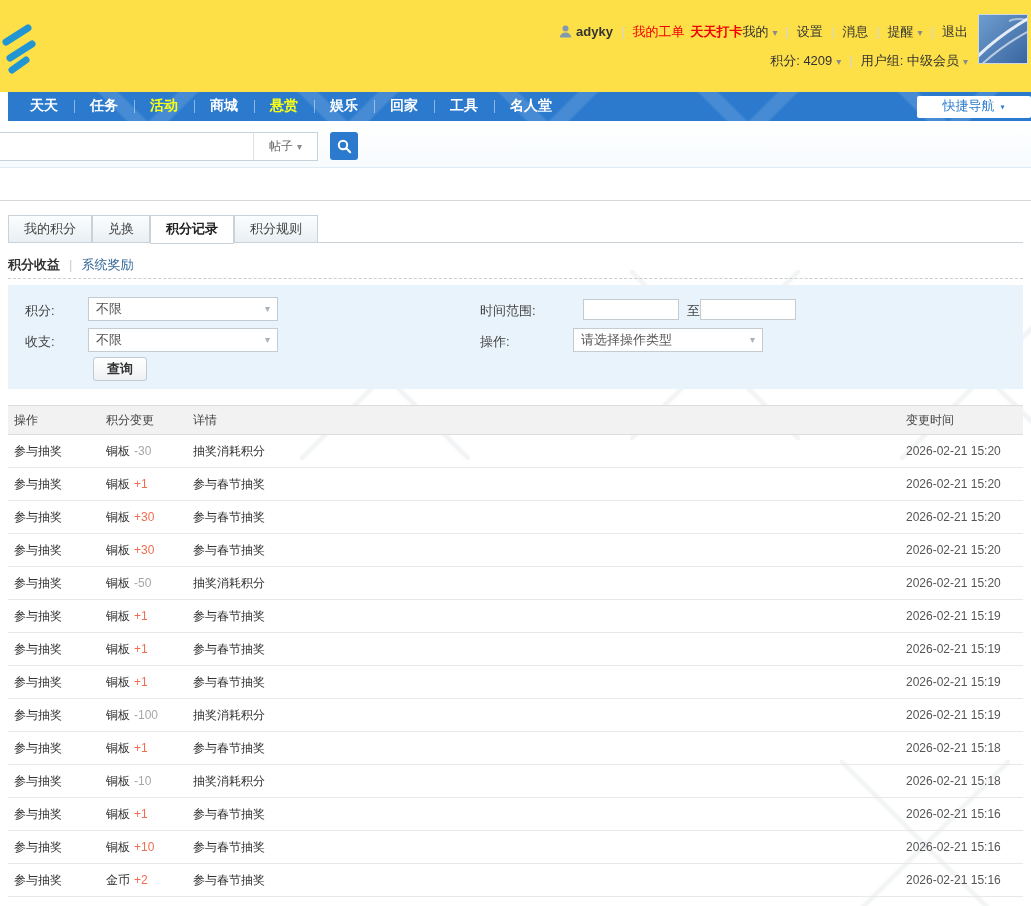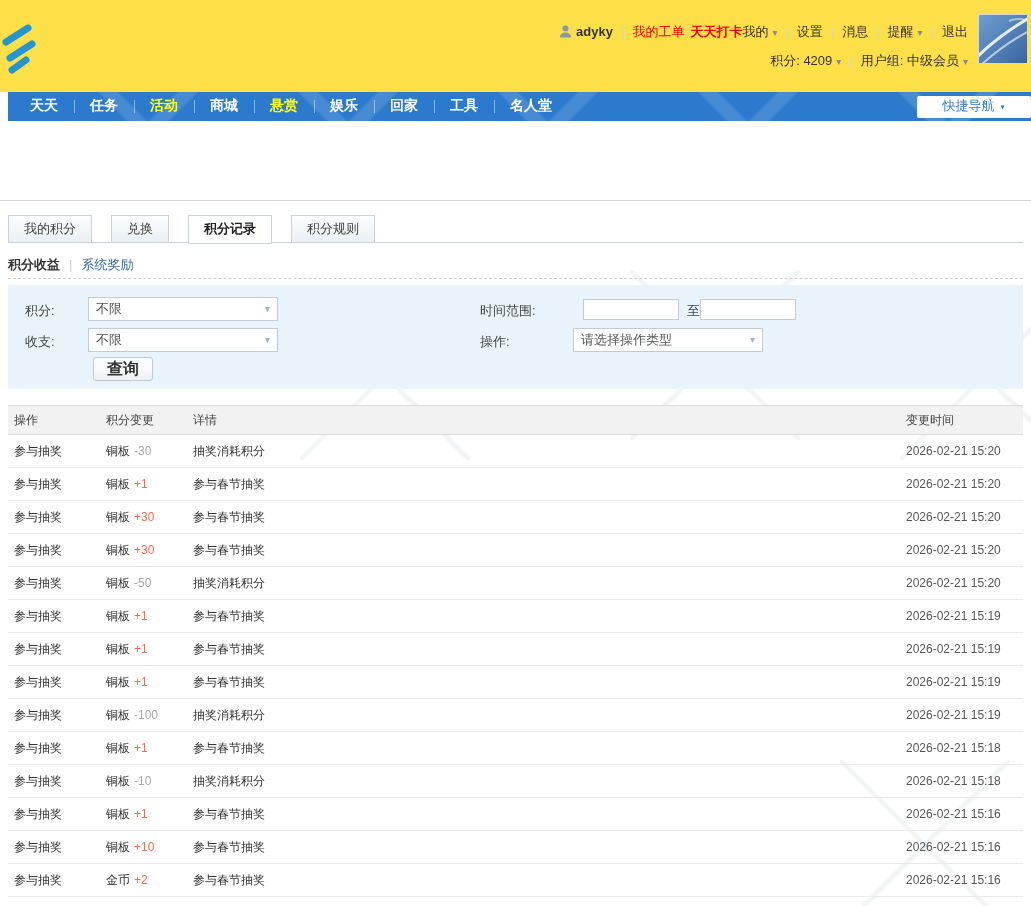--- a/index.html
+++ b/index.html
@@ -54,38 +54,38 @@
                font-size:12px;color:#666;cursor:pointer;}
   .search-btn{position:absolute;left:330px;top:11px;width:28px;height:28px;background:var(--accent);
               border:none;border-radius:3px;cursor:pointer;display:flex;align-items:center;justify-content:center;}
 
   
   .page-divider{position:absolute;left:0;top:200px;width:100%;border-top:1px solid #d8d8d8;}
   .content{position:absolute;left:8px;top:200px;width:1015px;}
 
   .tabs{margin-top:15px;height:28px;position:relative;}
   .tabs::after{content:"";position:absolute;left:0;right:0;bottom:0;border-bottom:1px solid #c9d2d8;}
-  .tab{float:left;height:28px;line-height:26px;padding:0 15px;margin-right:19px;font-size:13px;color:#444;
+  .tab{float:left;height:28px;line-height:26px;padding:0 15px;margin-right:0;font-size:13px;color:#444;
        border:1px solid #c9d2d8;background:linear-gradient(#fbfdfe,#e9eff3);cursor:pointer;position:relative;z-index:1;}
   .tab.active{height:29px;background:#fff;font-weight:bold;color:#222;z-index:2;}
 
   .subnav{margin-top:12px;height:20px;line-height:20px;font-size:13px;}
   .subnav-current{font-weight:bold;color:#333;}
   .subnav-sep{color:#ccc;margin:0 9px;}
   .subnav-link{color:var(--link_blue);text-decoration:none;cursor:pointer;}
   .dashed{margin-top:3px;border-bottom:1px dashed #ccc;}
 
   .filter{margin-top:6px;height:104px;background:var(--panel_bg);position:relative;font-size:13px;}
   .f-label{position:absolute;color:#444;line-height:24px;}
   .f-select{position:absolute;width:190px;height:24px;background:#fff;border:1px solid #c4ccd2;
             line-height:22px;padding:0 37px 0 7px;color:#555;cursor:pointer;}
   .f-select .sel-caret{position:absolute;right:7px;top:0;line-height:22px;color:#a8b0b8;font-size:10px;}
   .f-input{position:absolute;width:96px;height:21px;border:1px solid #c4ccd2;background:#fff;outline:none;
            font-size:12px;padding:0 5px;}
-  .f-btn{position:absolute;left:85px;top:72px;height:24px;padding:0 13px;font-size:16px;font-weight:bold;color:#333;
+  .f-btn{position:absolute;left:85px;top:72px;height:24px;padding:0 13px;font-size:13px;font-weight:bold;color:#333;
          background:linear-gradient(#ffffff,#eef1f4);border:1px solid #c2cad0;border-radius:3px;cursor:pointer;}
 
   .ptable{margin-top:16px;font-size:12px;}
   .thead,.trow{display:grid;grid-template-columns:92px 87px 713px 1fr;align-items:center;padding-left:6px;}
   .thead{height:30px;background:#f2f2f2;border-top:1px solid #dcdcdc;border-bottom:1px solid #dcdcdc;color:#444;}
   .trow{height:33px;border-bottom:1px solid #e8e8e8;color:#333;}
   .c-name{color:#333;}
   .delta{margin-left:4px;}
   .delta.pos{color:var(--positive);}
   .delta.neg{color:var(--negative);}
@@ -150,20 +150,32 @@
         <div class="nav-item">商城</div>
         <div class="nav-item hl">悬赏</div>
         <div class="nav-item">娱乐</div>
         <div class="nav-item">回家</div>
         <div class="nav-item">工具</div>
         <div class="nav-item">名人堂</div>
       </div>
     <div class="quick-nav caret-blue">快捷导航</div>
   </div>
 
+  <div class="searchbar">
+    <div class="search-box">
+      <input class="search-input" value="" style="">
+      <div class="search-type caret">帖子</div>
+    </div>
+    <button class="search-btn">
+      <svg width="15" height="15" viewBox="0 0 15 15">
+        <circle cx="6" cy="6" r="4.2" stroke="#fff" stroke-width="2" fill="none"></circle>
+        <line x1="9.2" y1="9.2" x2="13.2" y2="13.2" stroke="#fff" stroke-width="2" stroke-linecap="round"></line>
+      </svg>
+    </button>
+  </div>
 
   <div class="page-divider"></div>
 
   <div class="wm" style="left:300px;top:290px;"></div>
   <div class="wm" style="left:630px;top:270px;"></div>
   <div class="wm" style="left:900px;top:290px;"></div>
   <div class="wm" style="left:840px;top:760px;"></div>
 
   <div class="content">
 

